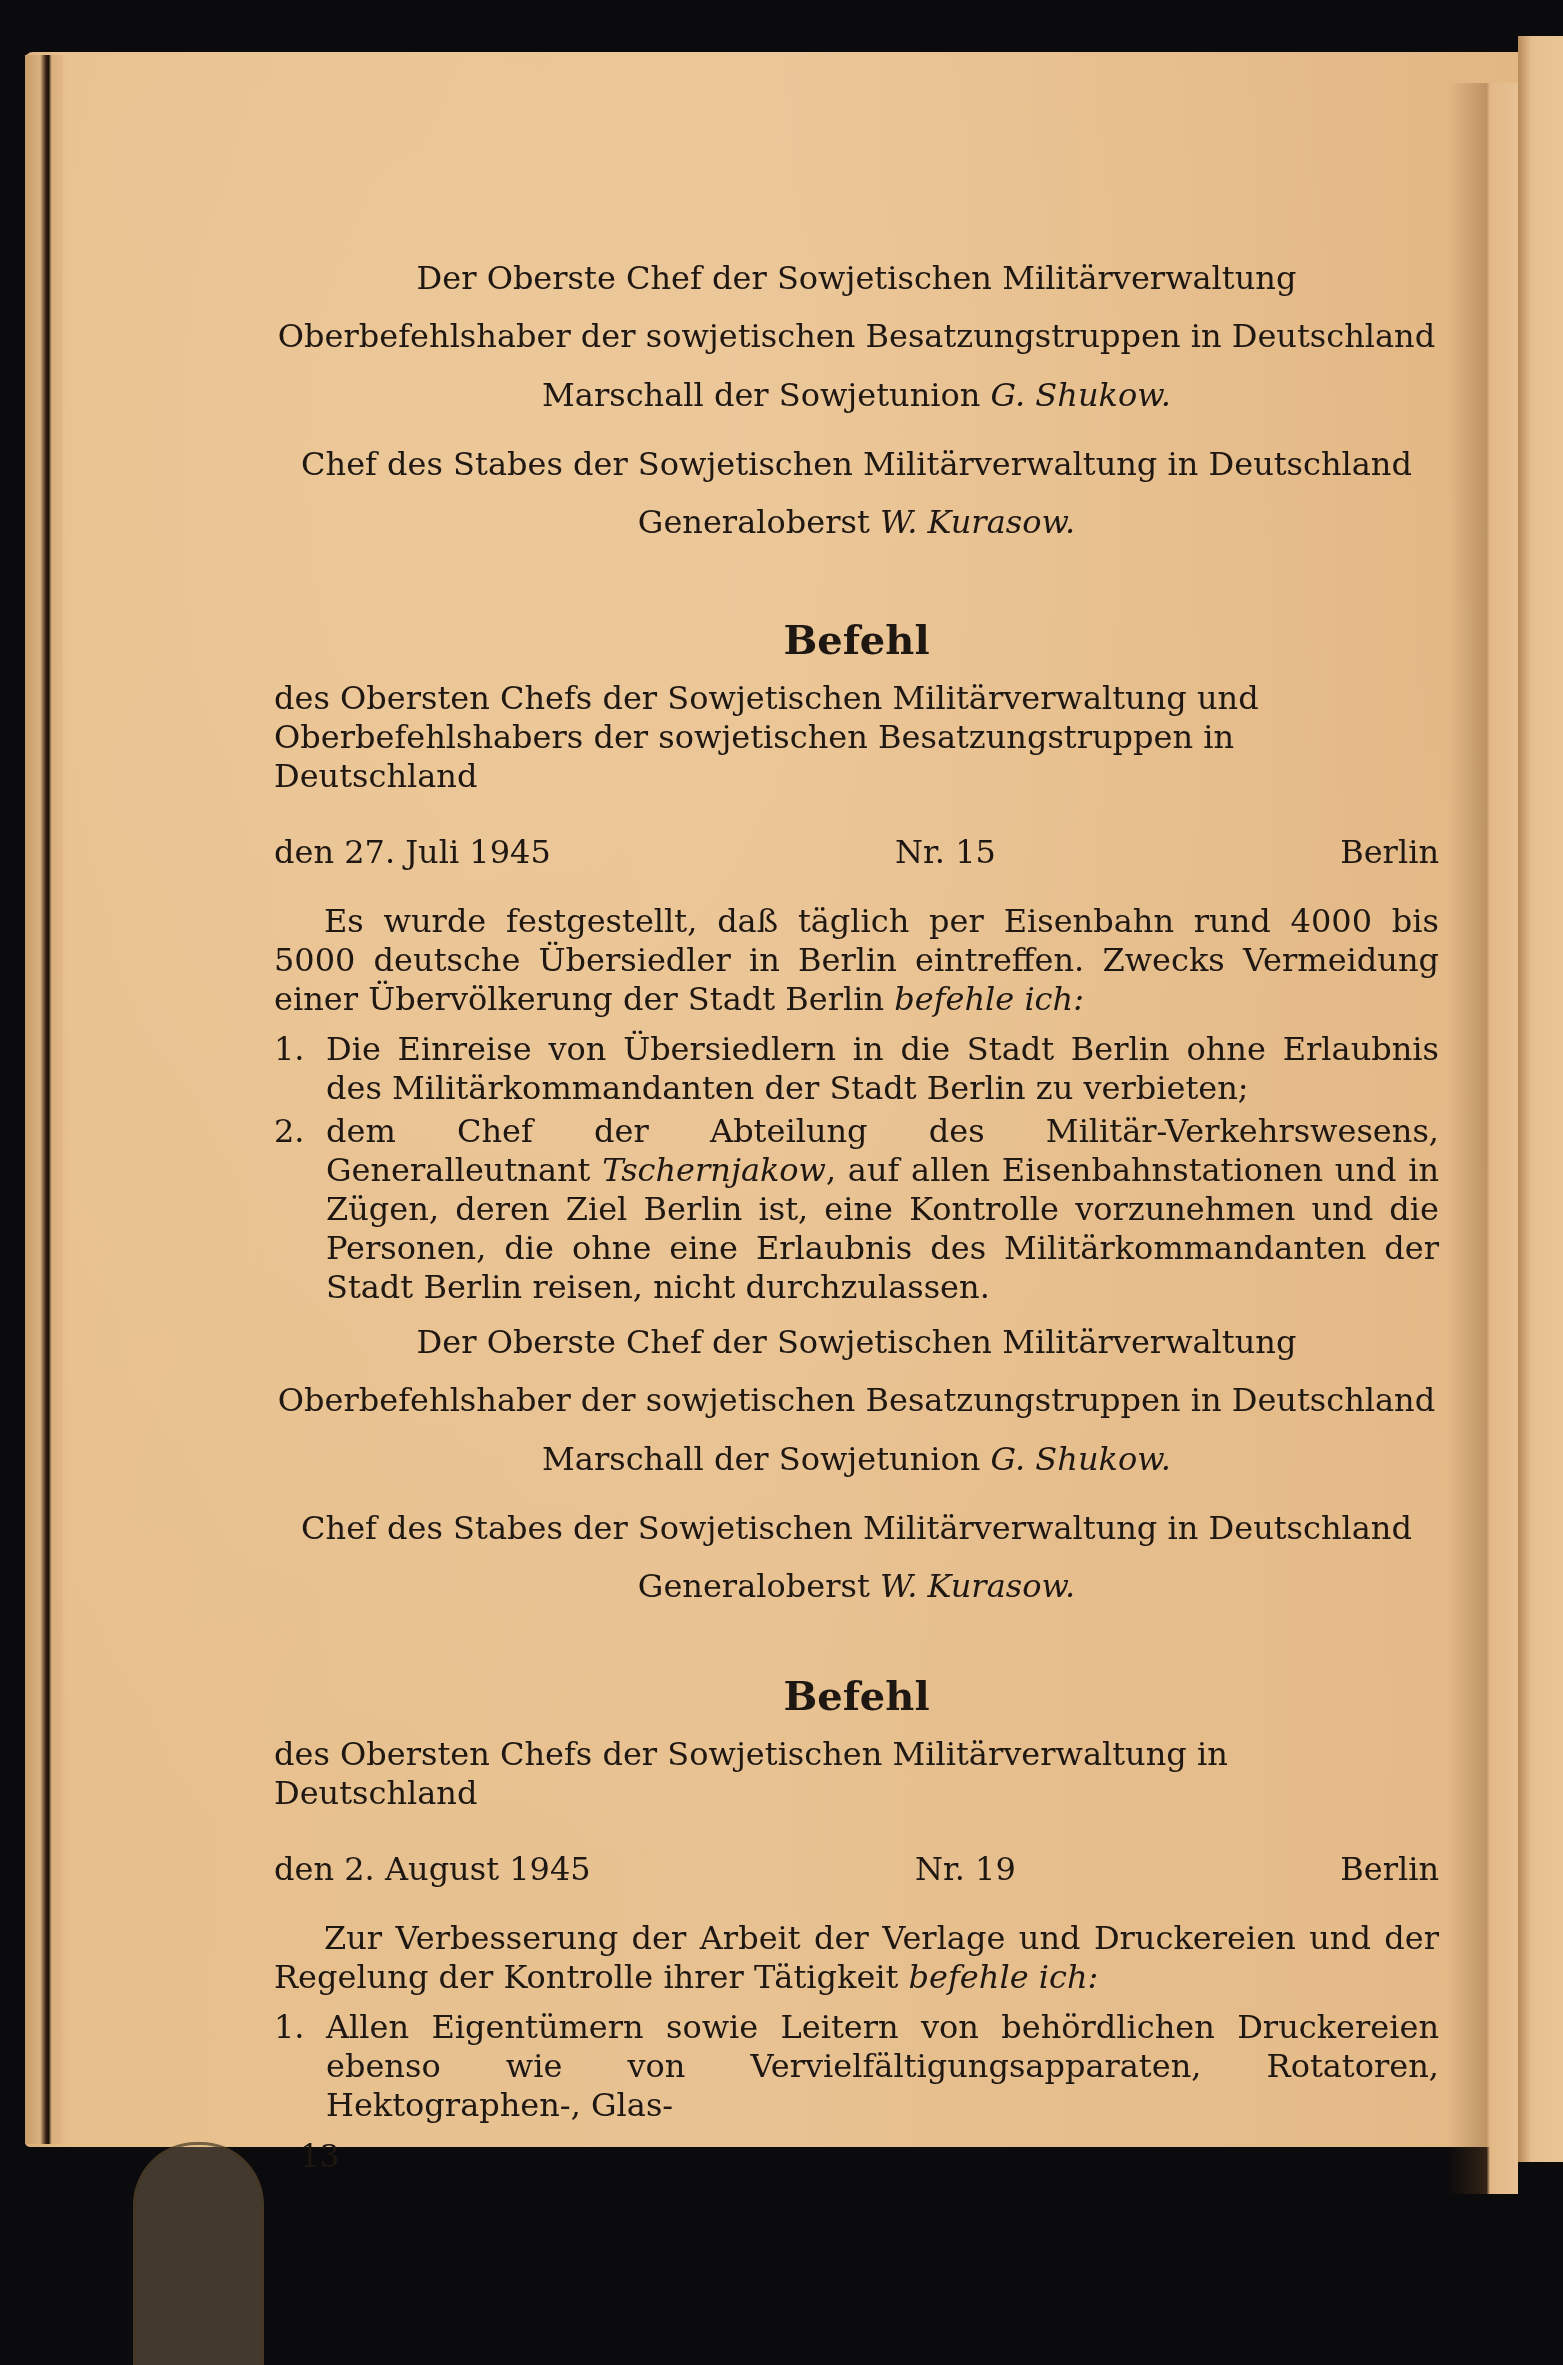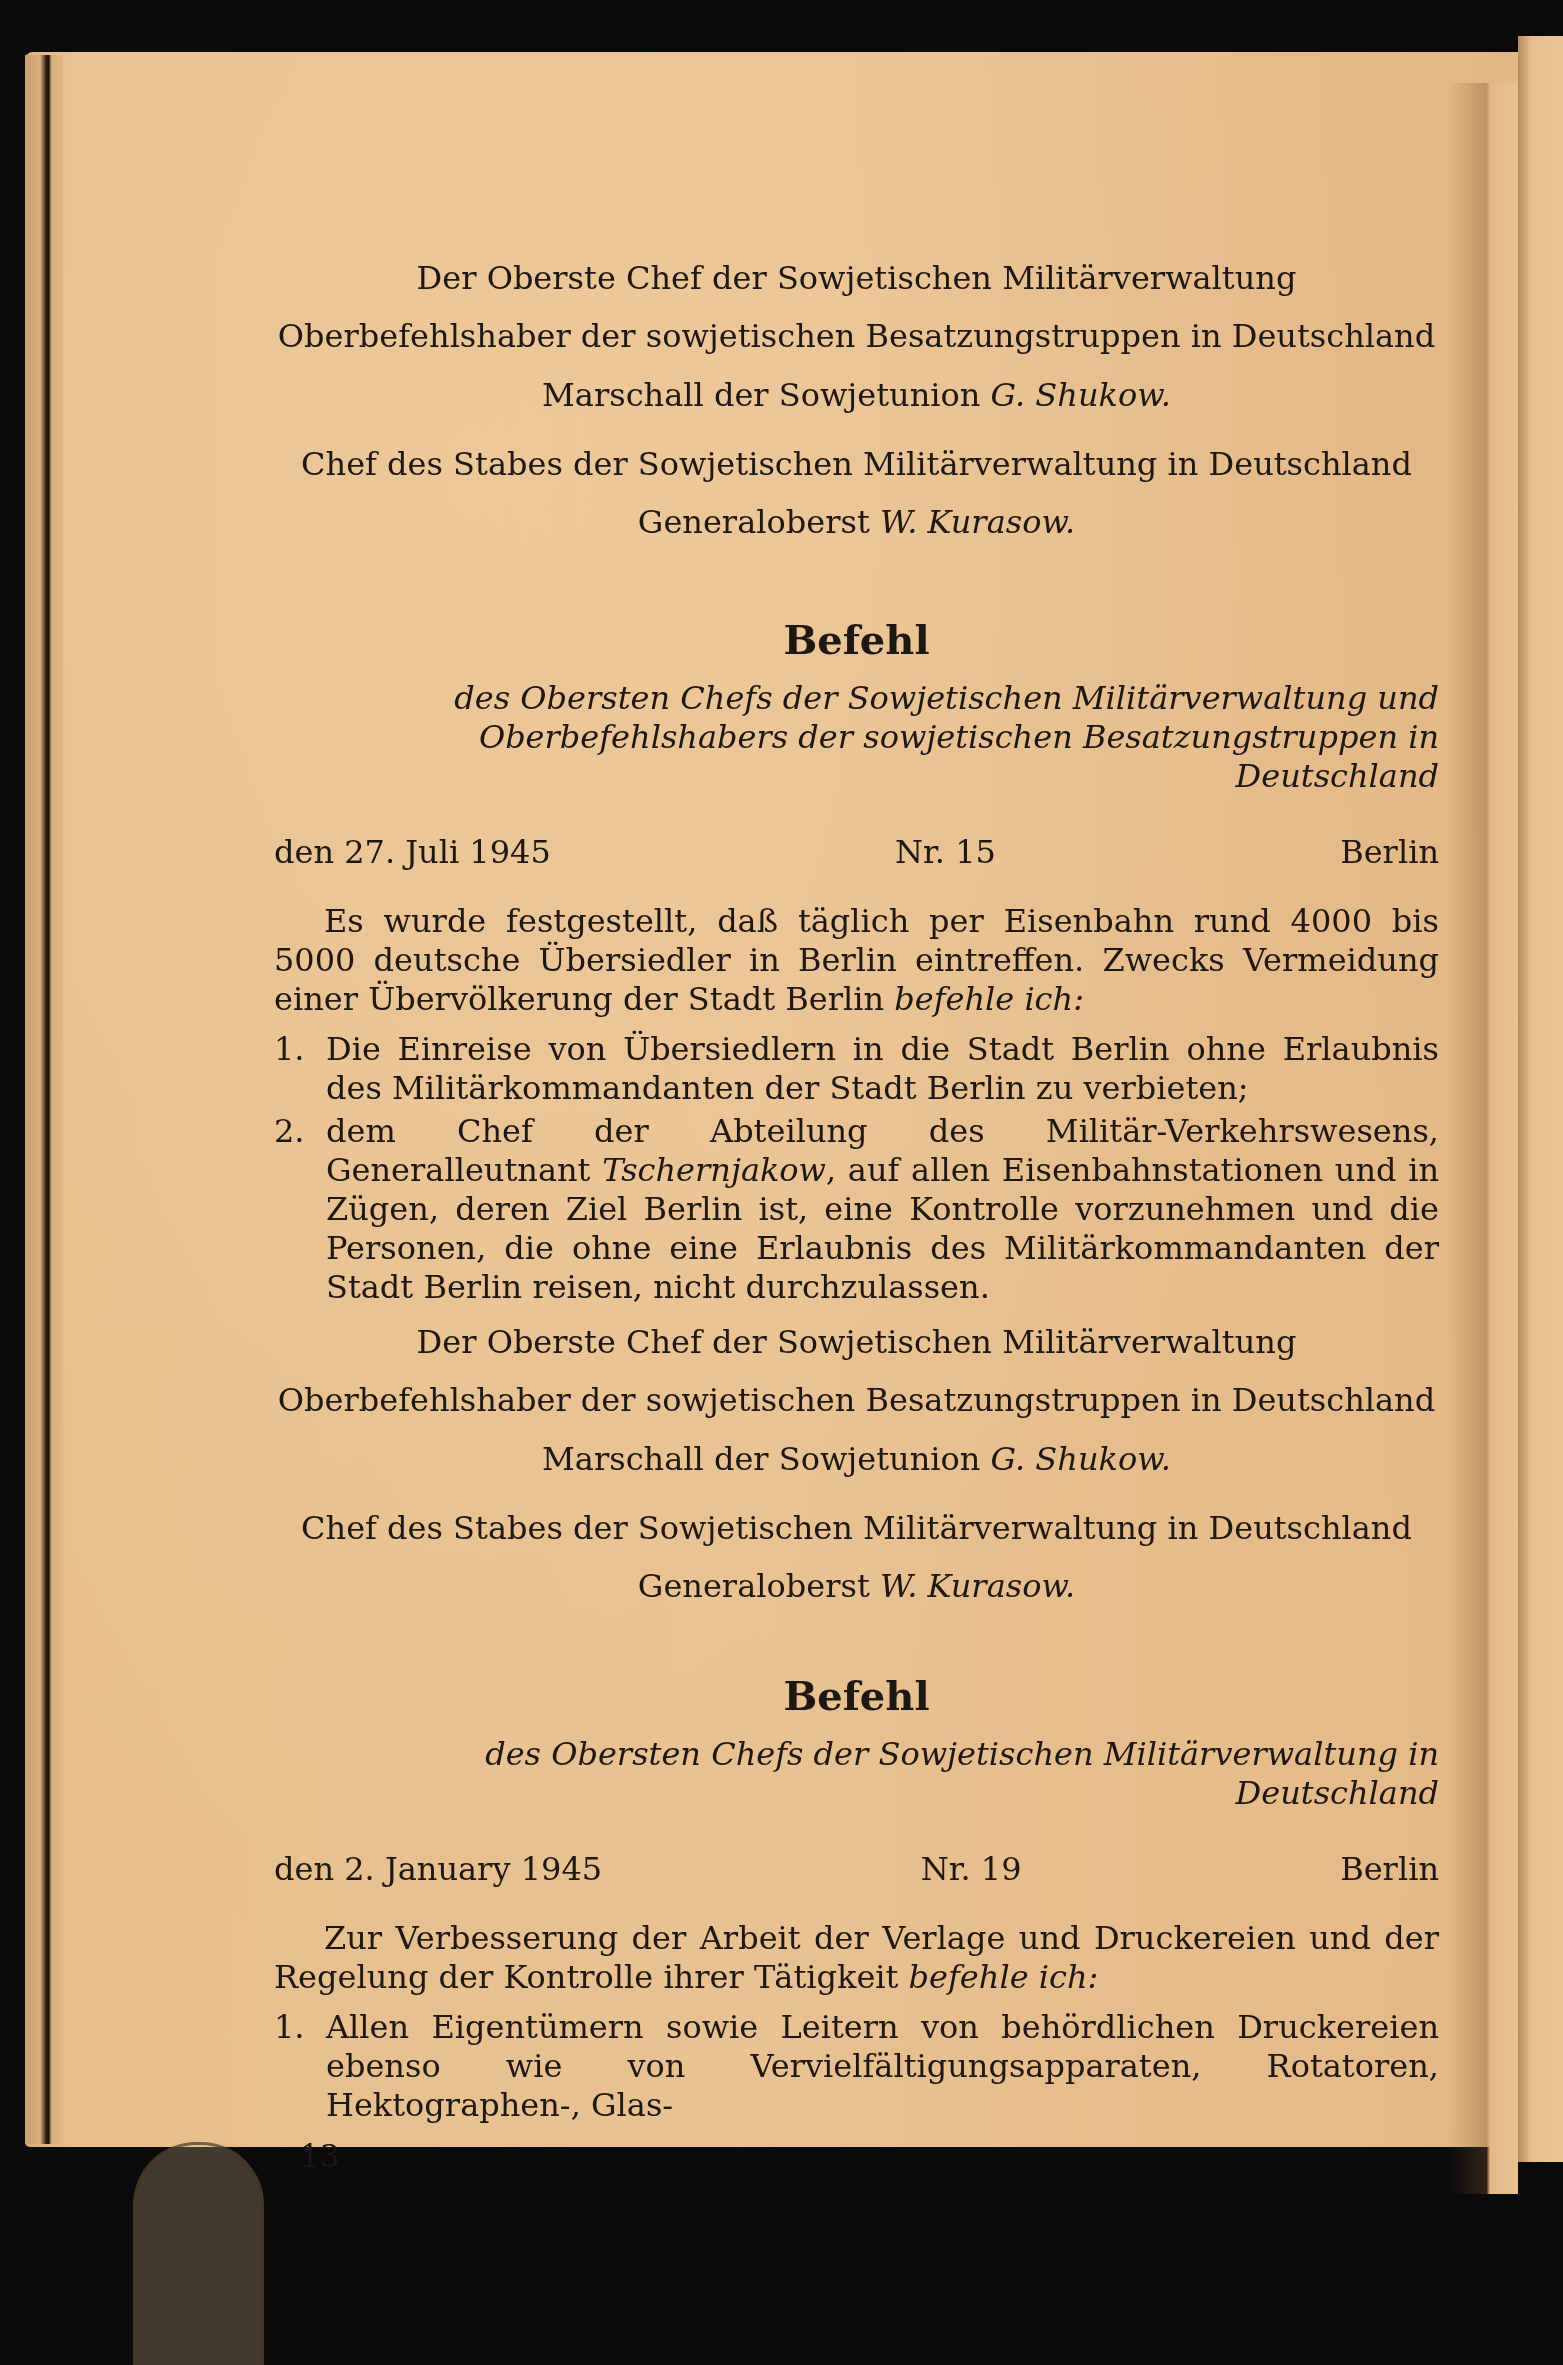--- a/index.html
+++ b/index.html
@@ -43,21 +43,21 @@
     .content {
       position: absolute; left: 274px; top: 235px; width: 1165px;
       font-size: 32px; line-height: 39px;
     }
     .para { text-align: justify; text-indent: 50px; margin: 0; }
     .center { text-align: center; margin: 0; }
     .italic { font-style: italic; }
     .sig-block { margin-top: 23.5px; }
     .sig-block p { margin: 0 0 19.5px 0; }
     .order-title { text-align: center; font-weight: bold; font-size: 40px; margin: 0; }
-    .order-sub { text-align: right; font-style: italic; margin: 19.5px 0 0 0; }
+    .order-sub { text-align: left; margin: 19.5px 0 0 0; }
     .date-line {
       display: flex; justify-content: space-between; align-items: baseline;
       margin-top: 37px;
     }
     .date-line span { display: inline-block; }
     .list { margin: 11px 0 0 0; padding: 0; list-style: none; }
     .list li { display: flex; margin: 0 0 4.7px 0; }
     .list .num { width: 52px; flex: none; }
     .list .txt { flex: 1; text-align: justify; }
     .page-num {
@@ -109,21 +109,21 @@
     <p class="center">Oberbefehlshaber der sowjetischen Besatzungstruppen in Deutschland</p>
     <p class="center"><span>Marschall der Sowjetunion </span><span class="italic">G. Shukow.</span></p>
     <p class="center" style="margin-top:30px">Chef des Stabes der Sowjetischen Militärverwaltung in Deutschland</p>
     <p class="center"><span>Generaloberst </span><span class="italic">W. Kurasow.</span></p>
   </div>
 
   <div style="margin-top:70px">
     <p class="order-title">Befehl</p>
     <p class="order-sub">des Obersten Chefs der Sowjetischen Militärverwaltung in Deutschland</p>
     <div class="date-line">
-      <span>den 2. January 1945</span>
+      <span>den 2. August 1945</span>
       <span>Nr. 19</span>
       <span>Berlin</span>
     </div>
     <p class="para" style="margin-top:30px"><span>Zur Verbesserung der Arbeit der Verlage und Druckereien und der Regelung der Kontrolle ihrer Tätigkeit </span><span class="italic">befehle ich:</span></p>
     <ul class="list">
       <li>
         <span class="num">1.</span>
         <span class="txt">Allen Eigentümern sowie Leitern von behördlichen Druckereien ebenso wie von Vervielfältigungsapparaten, Rotatoren, Hektographen-, Glas-</span>
       </li>
     </ul>

